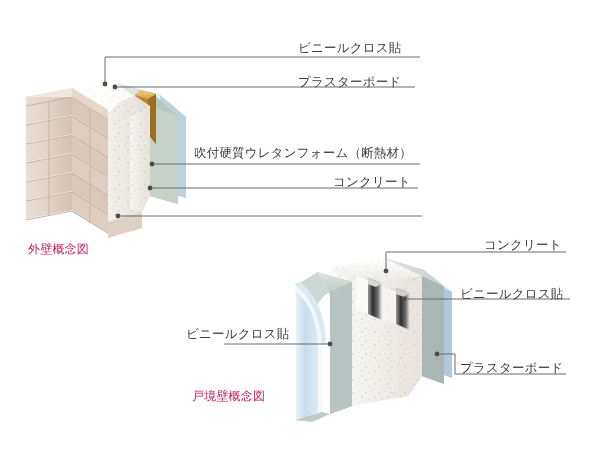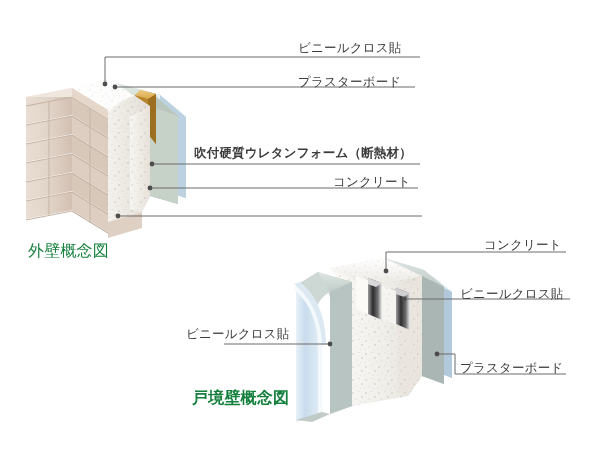--- a/index.html
+++ b/index.html
@@ -29,37 +29,37 @@
   .lbl {
     position: absolute;
     font-size: 12.5px;
     letter-spacing: 0.2px;
     color: #3c3c3c;
     white-space: nowrap;
     line-height: 1;
   }
   .cap {
     position: absolute;
-    font-size: 16px;
+    font-size: 12px;
     letter-spacing: 0.2px;
-    color: #15803d;
+    color: #be185d;
     white-space: nowrap;
     line-height: 1;
   }
   .l-vinyl-top   { left: 298px; top: 42px; }
   .l-plaster-top { left: 298px; top: 76px; }
-  .l-urethane    { left: 194px; top: 147px; font-weight: bold; }
+  .l-urethane    { left: 194px; top: 147px; }
   .l-concrete-u  { left: 333px; top: 176px; }
   .l-tile        { left: 194px; top: 205px; }
   .cap-outer     { left: 28px;  top: 243px; }
   .l-concrete-l  { left: 484px; top: 239px; }
   .l-vinyl-r     { left: 460px; top: 288px; }
   .l-vinyl-l     { left: 186px; top: 328px; }
   .l-plaster-r   { left: 460px; top: 362px; }
-  .cap-party     { left: 192px; top: 390px; font-weight: bold; }
+  .cap-party     { left: 192px; top: 390px; }
 </style>
 </head>
 <body>
 
 <div id="stage">
 
   <svg id="art" viewBox="0 0 600 449" xmlns="http://www.w3.org/2000/svg">
     <defs>
 
       <linearGradient id="gTileFace" x1="0" y1="0" x2="1" y2="0">

